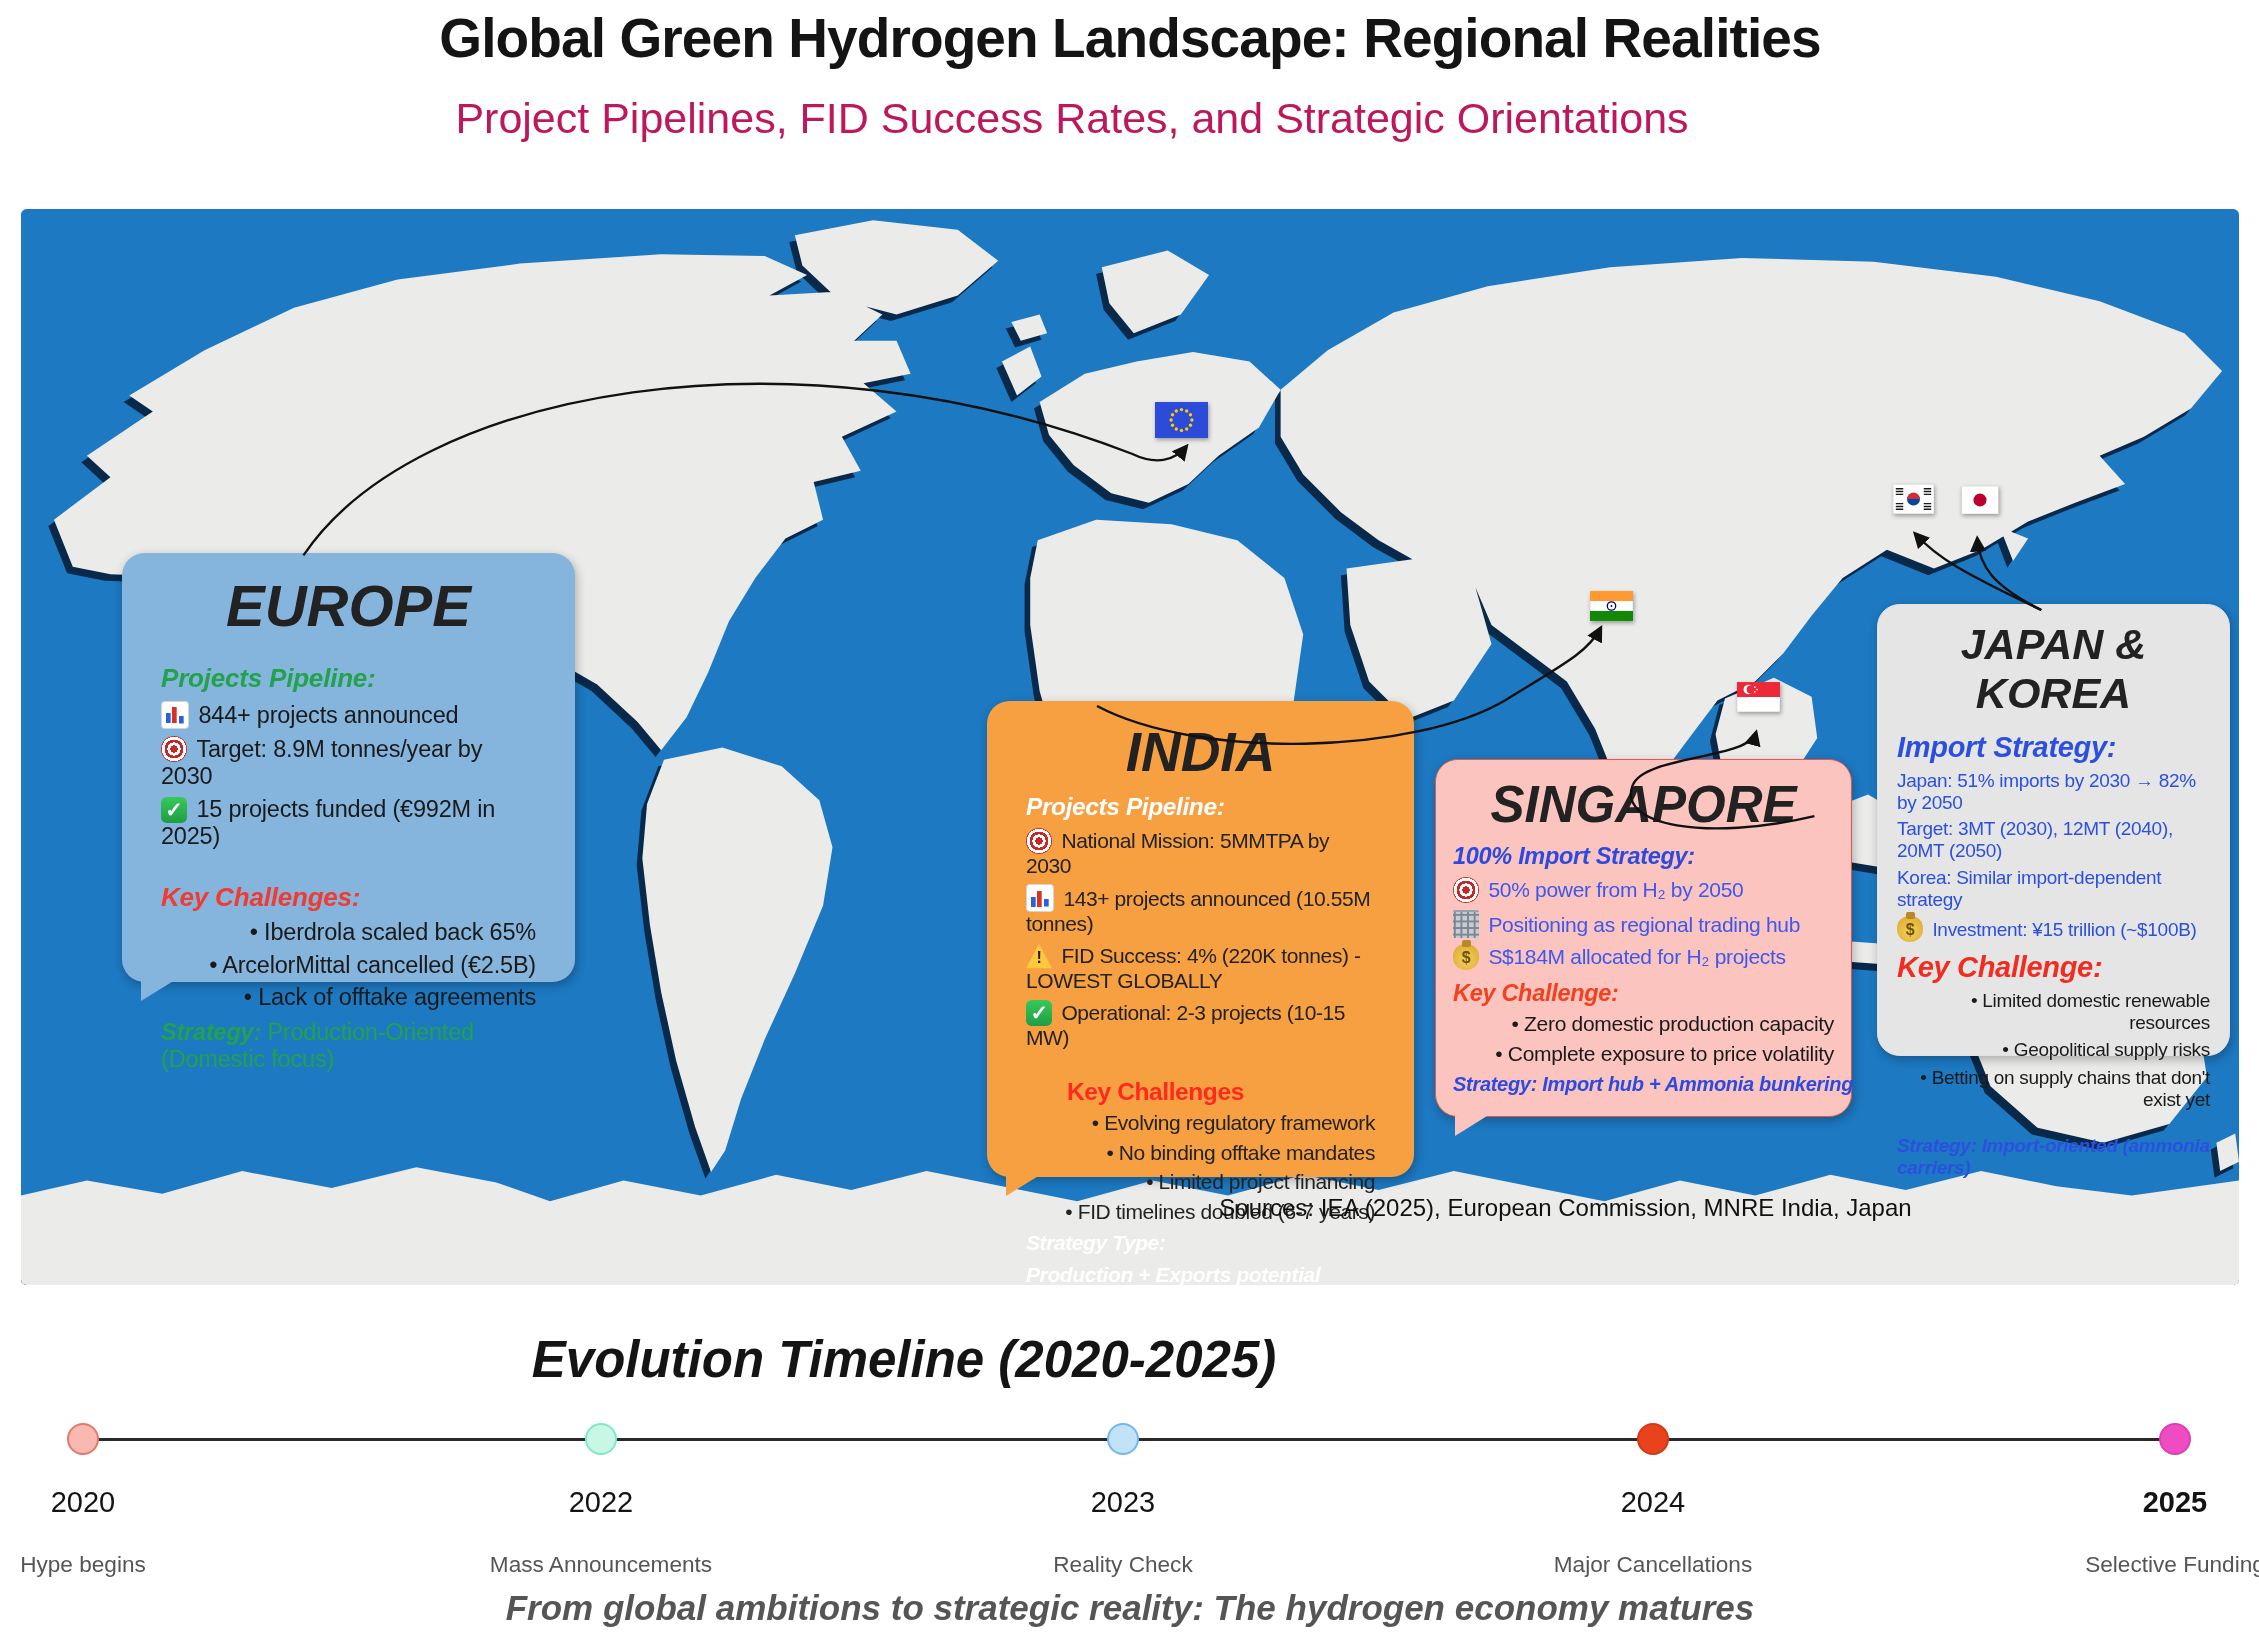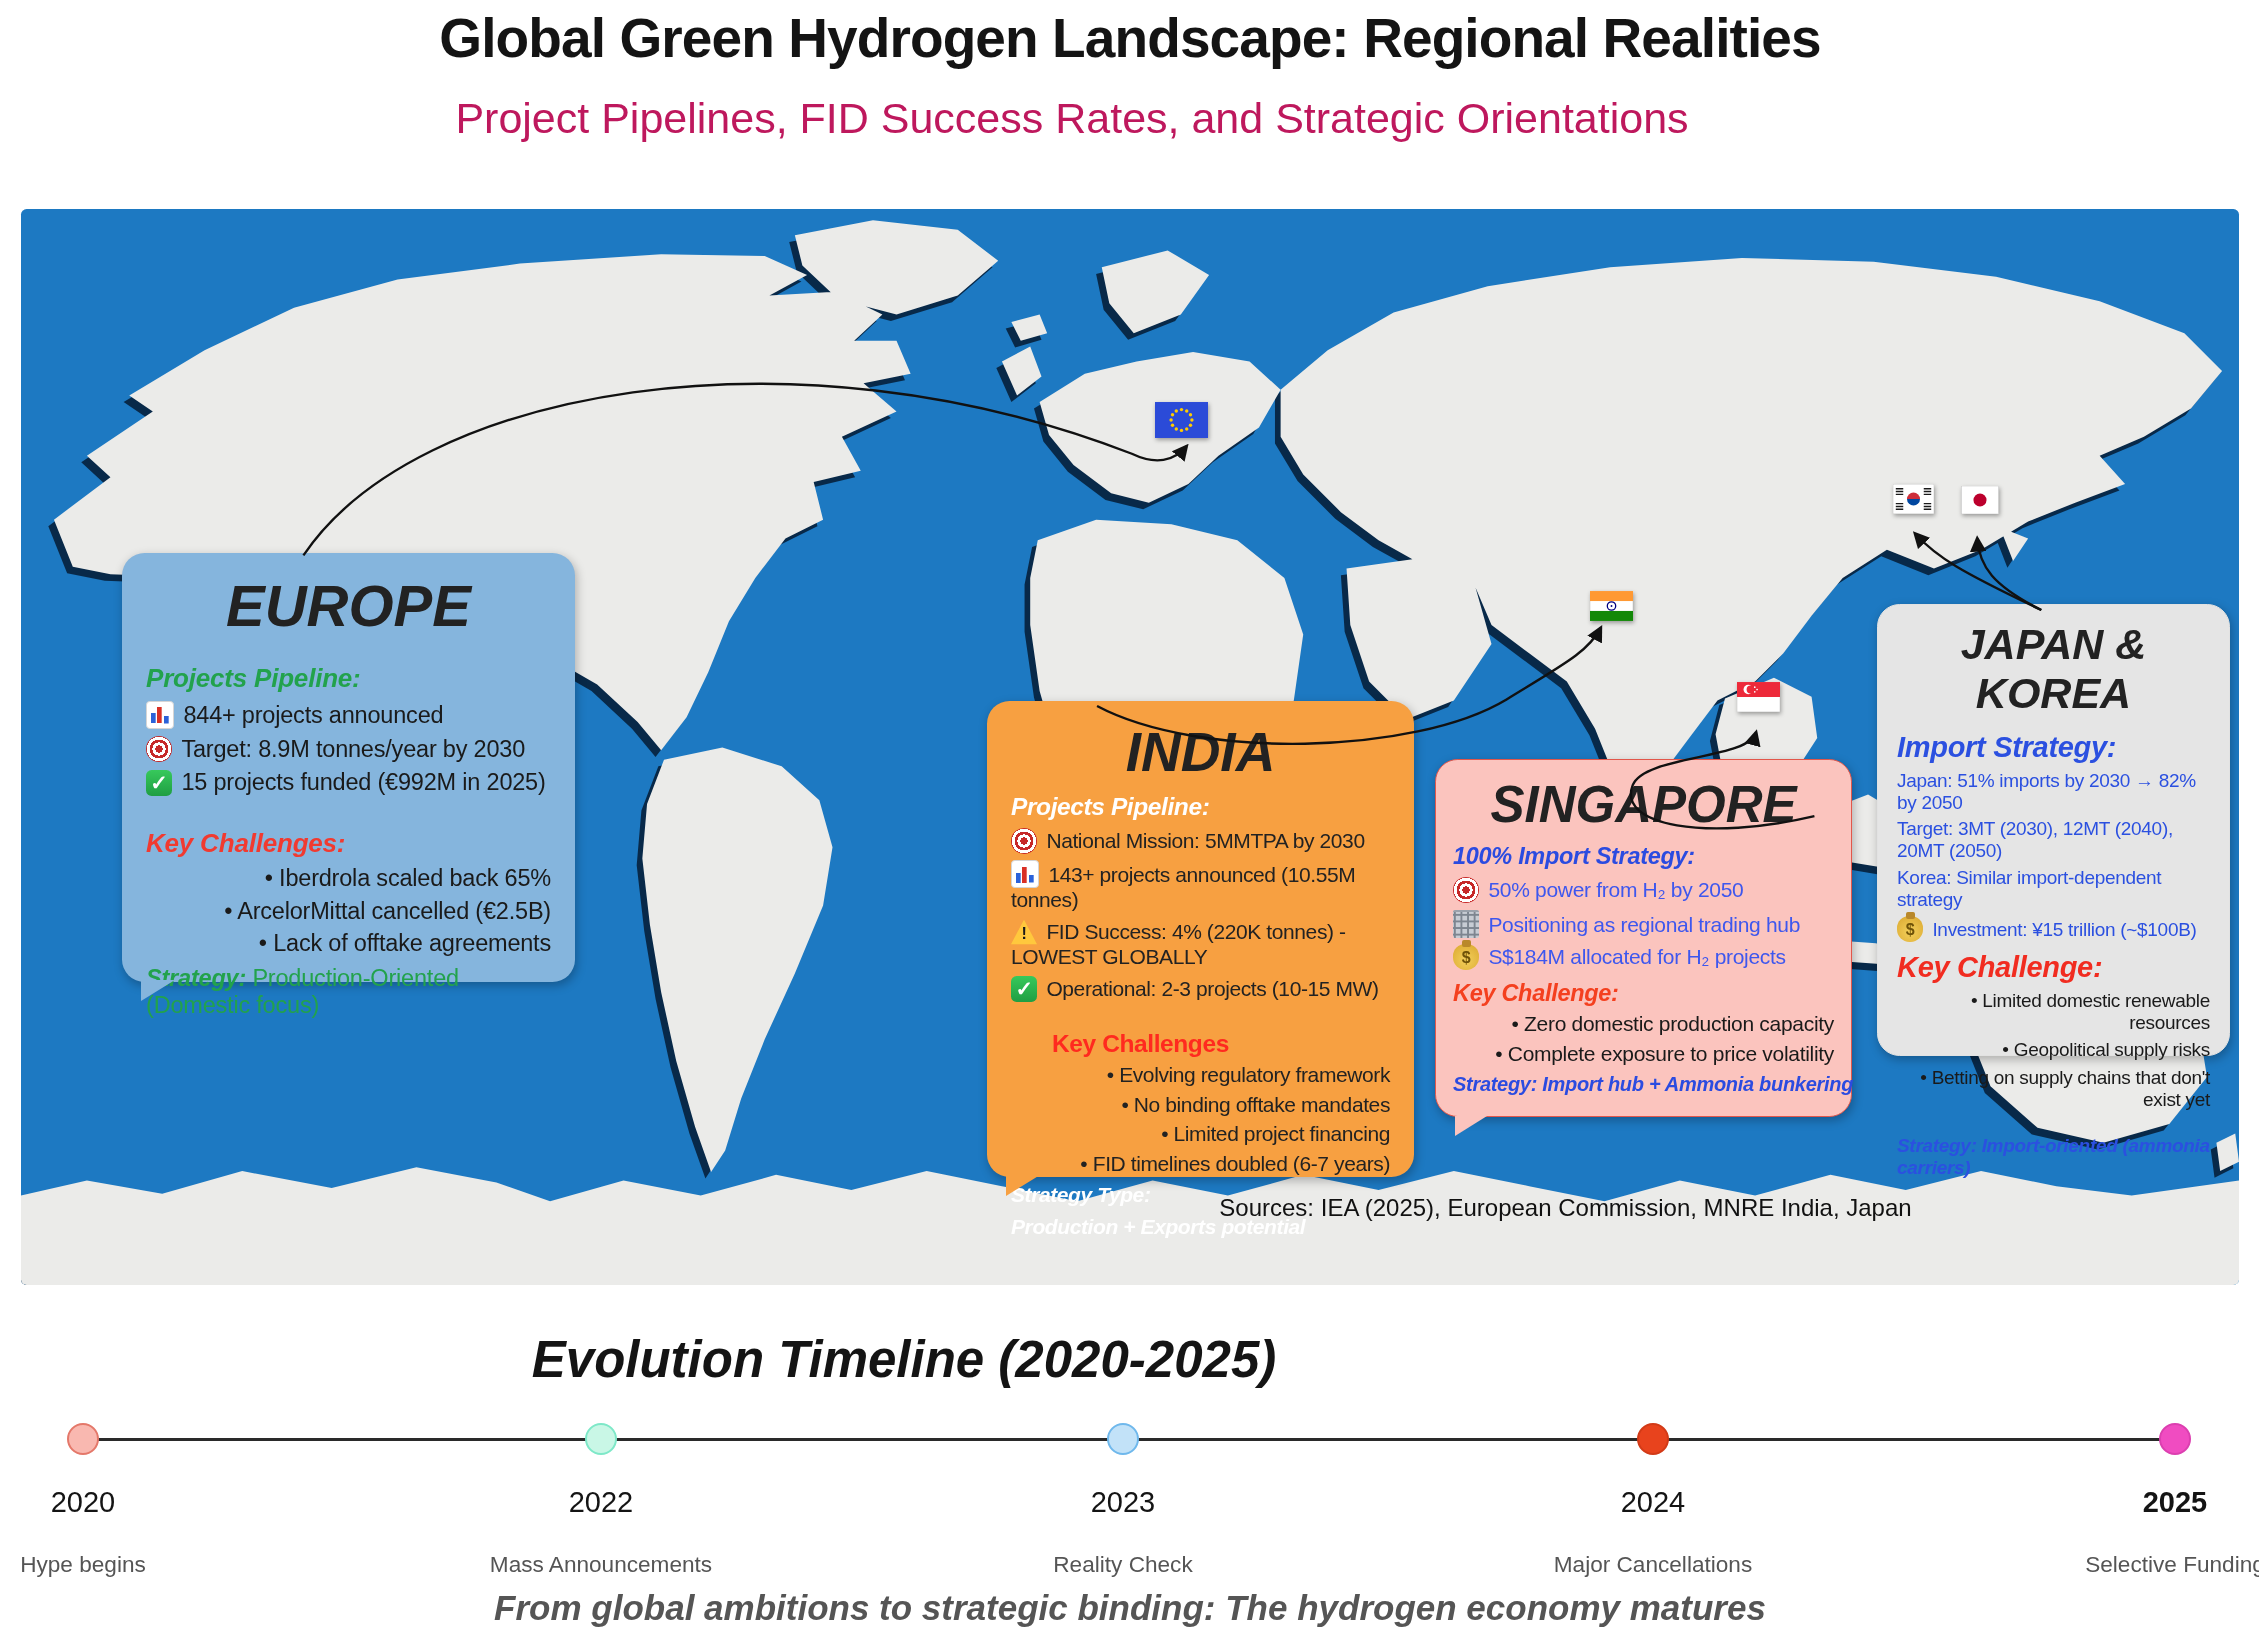--- a/index.html
+++ b/index.html
@@ -13,21 +13,21 @@
   .map-wrap{position:absolute;left:21px;top:209px;width:2218px;height:1076px;
     background:#1d79c2;border-radius:5.6px;overflow:hidden;}
   .map-wrap svg.world{position:absolute;left:0;top:0;width:100%;height:100%;}
   svg.connectors{position:absolute;left:0;top:0;width:100%;height:100%;pointer-events:none;z-index:30;}
   .flag{position:absolute;z-index:25;filter:drop-shadow(1.9px 2.8px 1.9px rgba(0,0,0,.35));}
   .flag svg{display:block;}
   .sources{position:absolute;left:1036px;top:972px;width:1017px;text-align:center;z-index:20;
     font-size:24px;line-height:53px;color:#111;}
   
   .callout{position:absolute;border-radius:22.6px;box-sizing:border-box;z-index:10;
-    padding:15px 24px;box-shadow:1.9px 3.8px 9.4px rgba(0,0,0,.25);}
+    padding:15px 39px;box-shadow:1.9px 3.8px 9.4px rgba(0,0,0,.25);}
   .callout h2{margin:3.8px 0 15px 0;text-align:center;font-style:italic;font-weight:bold;
     color:#222;white-space:pre-wrap;letter-spacing:0px;}
   .callout .sec{font-style:italic;font-weight:bold;margin:9.4px 0 5.6px 0;}
   .callout .item{margin:6.6px 0;}
   .callout .bullets div{margin:5.6px 0;text-align:right;}
   .em{display:inline-block;width:26px;height:26px;vertical-align:-5.6px;margin-right:9.4px;position:relative;}
   
   .callout.europe{left:101px;top:344px;width:453px;height:429px;font-size:23.5px;letter-spacing:-0.2px;}
   .callout.europe h2{font-size:58px;margin-bottom:24.5px;}
   .callout.europe .sec{font-size:26px;color:#22a24c;}
@@ -293,14 +293,14 @@
 <div class="tl-year" style="left:1010px;">2023</div>
 <div class="tl-year" style="left:1540px;">2024</div>
 <div class="tl-year last" style="left:2062px;">2025</div>
 
 <div class="tl-label" style="left:-77px;">Hype begins</div>
 <div class="tl-label" style="left:441px;">Mass Announcements</div>
 <div class="tl-label" style="left:963px;">Reality Check</div>
 <div class="tl-label" style="left:1493px;">Major Cancellations</div>
 <div class="tl-label" style="left:2015px;">Selective Funding</div>
 
-<div class="tagline">From global ambitions to strategic binding: The hydrogen economy matures</div>
+<div class="tagline">From global ambitions to strategic reality: The hydrogen economy matures</div>
 
 
 </body></html>

